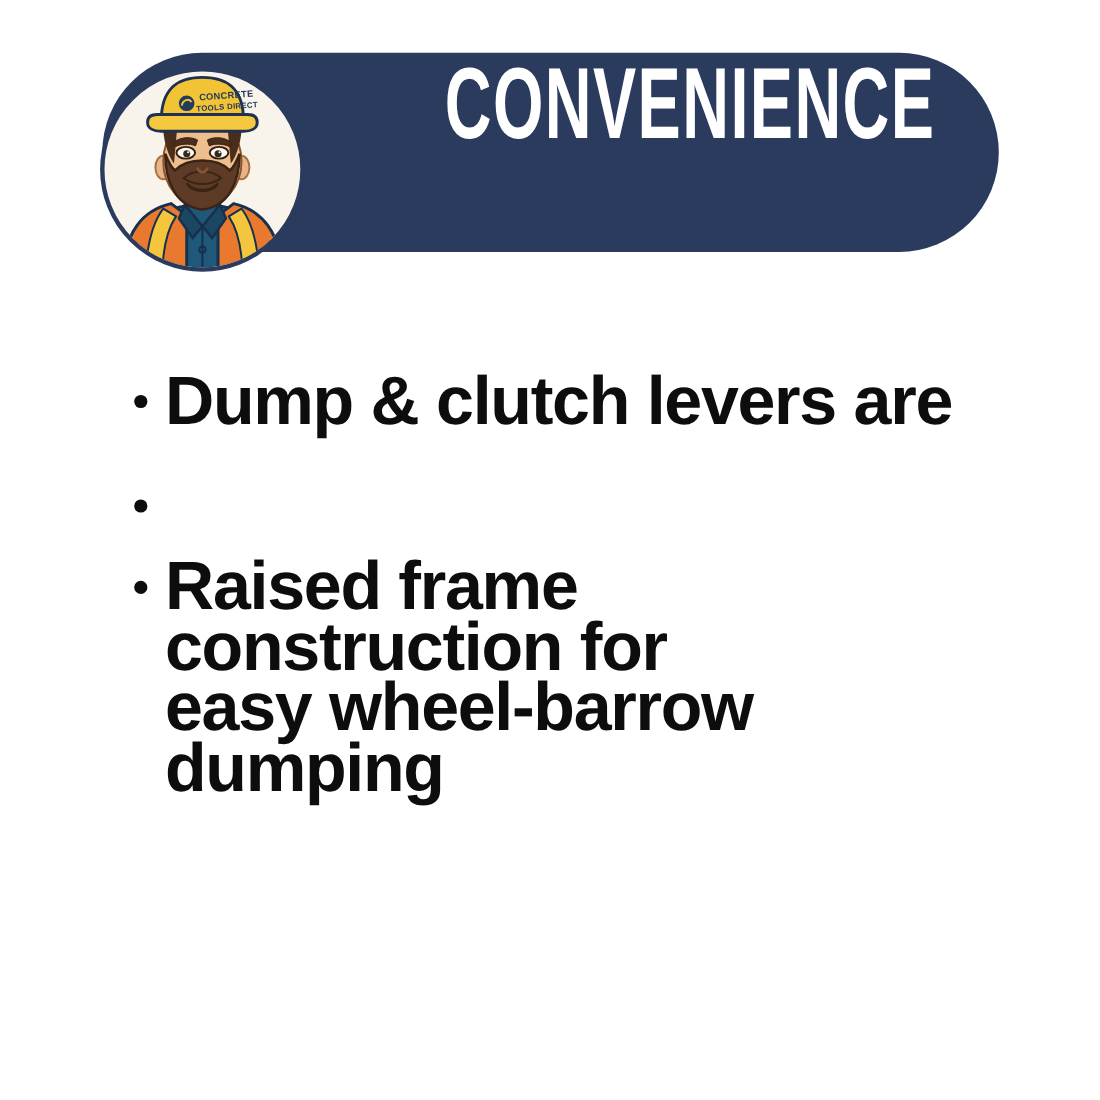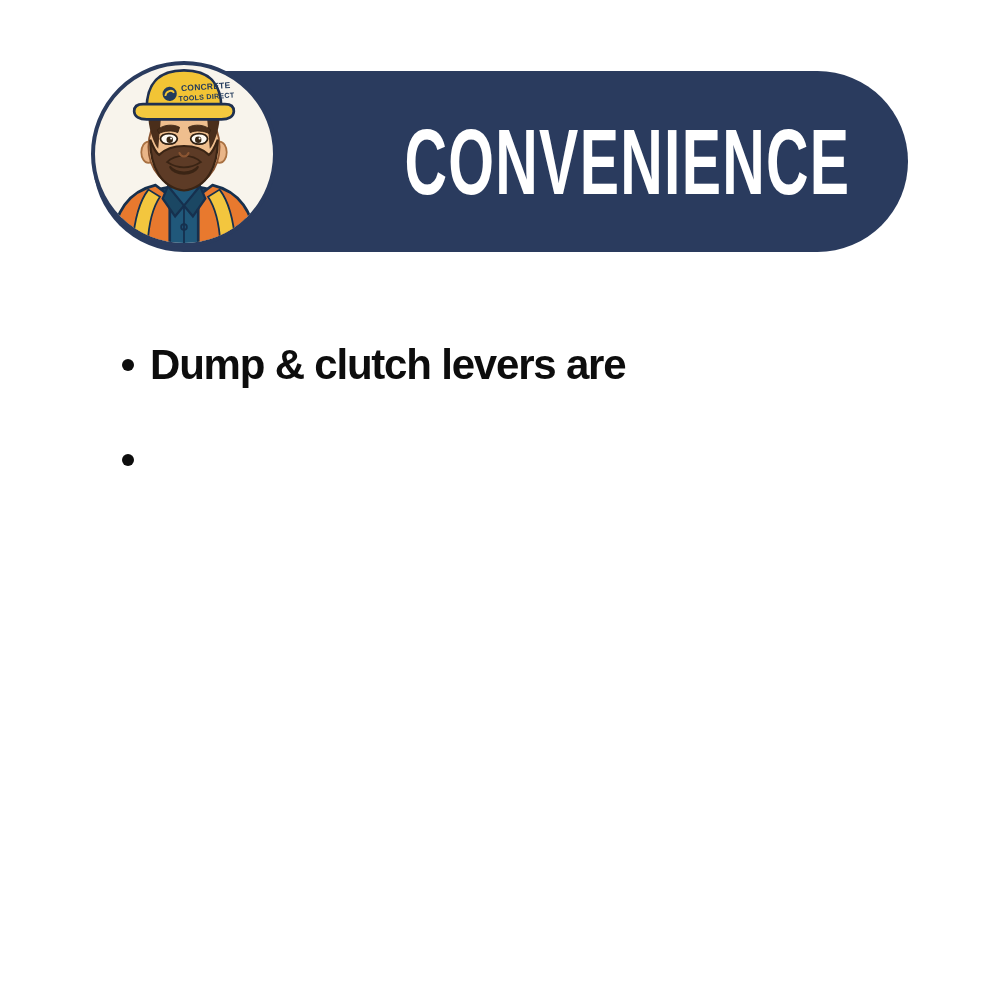--- a/index.html
+++ b/index.html
@@ -10,27 +10,27 @@
     height: 1000px;
     background: var(--page-bg, #ffffff);
     overflow: hidden;
     font-family: "Liberation Sans", sans-serif;
   }
 
   
   .banner {
     position: absolute;
     left: 93px;
-    top: 71px;
+    top: 48px;
     width: 815px;
     height: 181px;
     background: var(--banner-bg, #2A3B5E);
     border-radius: 91px;
     display: flex;
-    align-items: center;
+    align-items: flex-start;
   }
   .banner-title-wrap {
     flex: 1;
     margin-left: 186px;
     padding-right: 55px;
     text-align: center;
     overflow: visible;
   }
   .banner-title {
     display: inline-block;
@@ -74,21 +74,21 @@
   .bullet-dot {
     flex: none;
     width: 12px;
     height: 12px;
     border-radius: 50%;
     background: var(--body-text, #0D0D0D);
     margin-top: 22px;
     margin-right: 16px;
   }
   .bullet-text {
-    font-size: 42px;
+    font-size: 62px;
     line-height: 55px;
     font-weight: 700;
     letter-spacing: -1.2px;
     color: var(--body-text, #0D0D0D);
   }
 </style>
 </head>
 <body>
 
 <div class="canvas">
@@ -160,15 +160,22 @@
         <span class="bullet-dot"></span>
         <div class="bullet-text">
           <div class="bullet-line">Dump &amp; clutch levers are</div>
         </div>
       </div>
       <div class="bullet-item">
         <span class="bullet-dot"></span>
         <div class="bullet-text">
         </div>
       </div>
+      <div class="bullet-item">
+        <span class="bullet-dot"></span>
+        <div class="bullet-text">
+          <div class="bullet-line">Raised frame construction for</div>
+          <div class="bullet-line">easy wheel-barrow dumping</div>
+        </div>
+      </div>
     </div>
 
 </div>
 
 </body></html>

